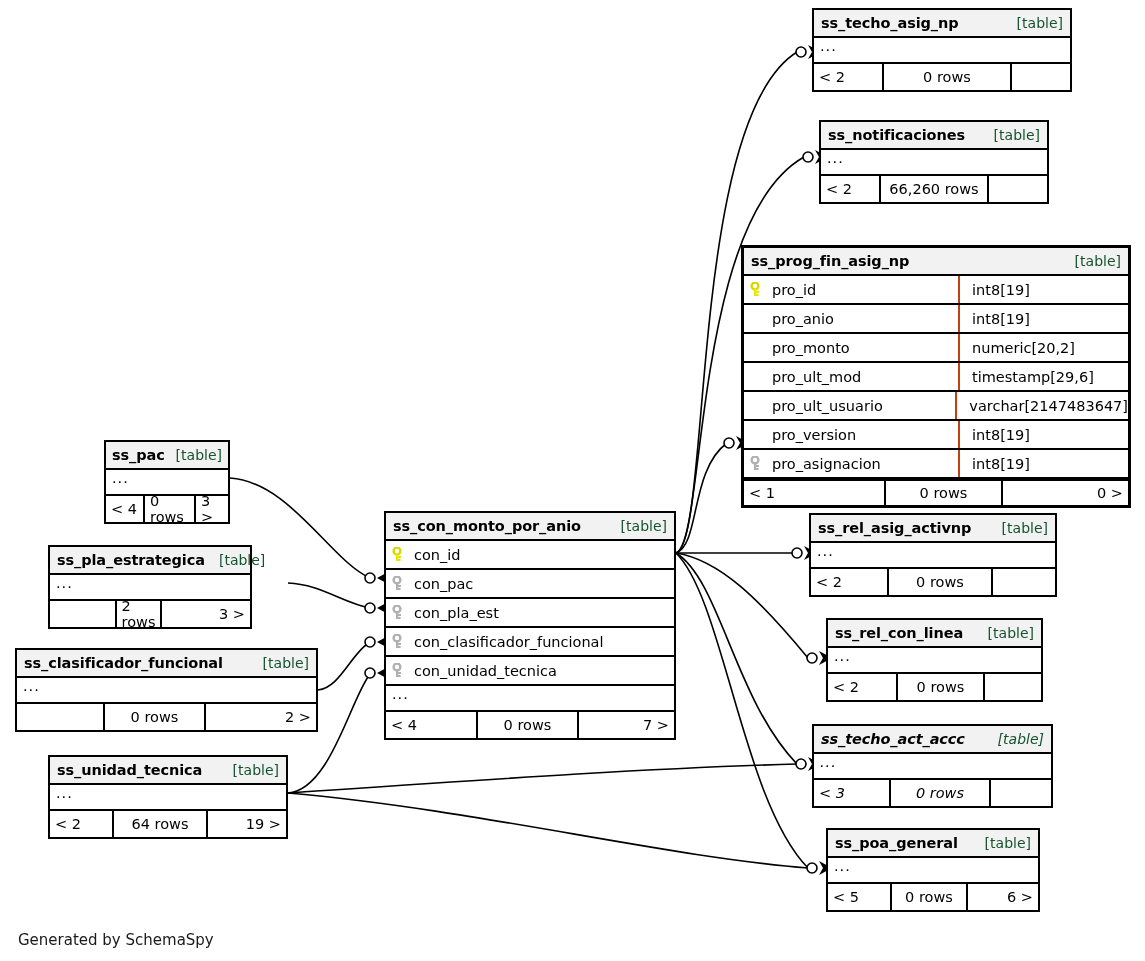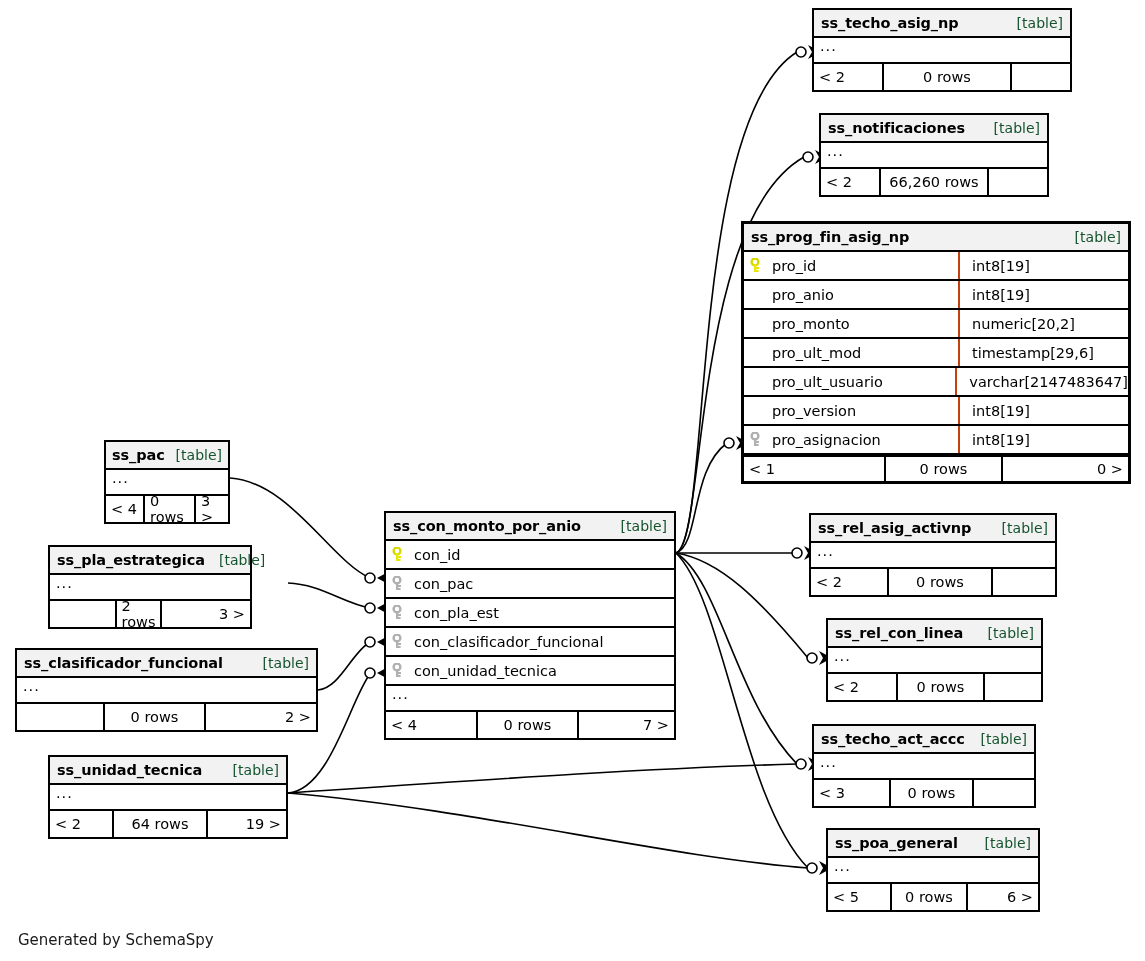--- a/index.html
+++ b/index.html
@@ -24,21 +24,21 @@
   }
 
   
   .tbl {
     position: absolute;
     box-sizing: border-box;
     background: #ffffff;
     border: 2px solid #000000;
     z-index: 5;
   }
-  .tbl.emphasis { border-width: 3px; }
+  .tbl.emphasis { border-width: 3px; margin-top: 24px; }
 
   .tbl-head {
     box-sizing: border-box;
     background: #f2f2f2;
     border-bottom: 2px solid #000000;
     display: flex;
     align-items: center;
     justify-content: space-between;
     padding: 0 7px;
     height: 28px;
@@ -204,21 +204,21 @@
     <div class="ellipsis-row">
       <span class="dots">...</span>
     </div>
     <div class="tbl-foot">
       <div class="foot-cell foot-left" style="flex:0 0 68px;">&lt; 2</div>
       <div class="foot-cell foot-mid" style="flex:1 1 auto;">0 rows</div>
       <div class="foot-cell foot-right" style="flex:0 0 58px;"></div>
     </div>
   </div>
 
-  <div class="tbl" style="left:819px; top:113px; width:230px;">
+  <div class="tbl" style="left:819px; top:120px; width:230px;">
     <div class="tbl-head">
       <span class="tbl-name">ss_notificaciones</span>
       <span class="tbl-tag">[table]</span>
     </div>
     <div class="ellipsis-row">
       <span class="dots">...</span>
     </div>
     <div class="tbl-foot">
       <div class="foot-cell foot-left" style="flex:0 0 58px;">&lt; 2</div>
       <div class="foot-cell foot-mid" style="flex:1 1 auto;">66,260 rows</div>
@@ -479,21 +479,21 @@
     <div class="ellipsis-row">
       <span class="dots">...</span>
     </div>
     <div class="tbl-foot">
       <div class="foot-cell foot-left" style="flex:0 0 68px;">&lt; 2</div>
       <div class="foot-cell foot-mid" style="flex:1 1 auto;">0 rows</div>
       <div class="foot-cell foot-right" style="flex:0 0 56px;"></div>
     </div>
   </div>
 
-  <div class="tbl" style="left:812px; top:724px; width:224px;">
+  <div class="tbl" style="left:812px; top:724px; width:241px;font-style:italic;">
     <div class="tbl-head">
       <span class="tbl-name">ss_techo_act_accc</span>
       <span class="tbl-tag">[table]</span>
     </div>
     <div class="ellipsis-row">
       <span class="dots">...</span>
     </div>
     <div class="tbl-foot">
       <div class="foot-cell foot-left" style="flex:0 0 75px;">&lt; 3</div>
       <div class="foot-cell foot-mid" style="flex:1 1 auto;">0 rows</div>

